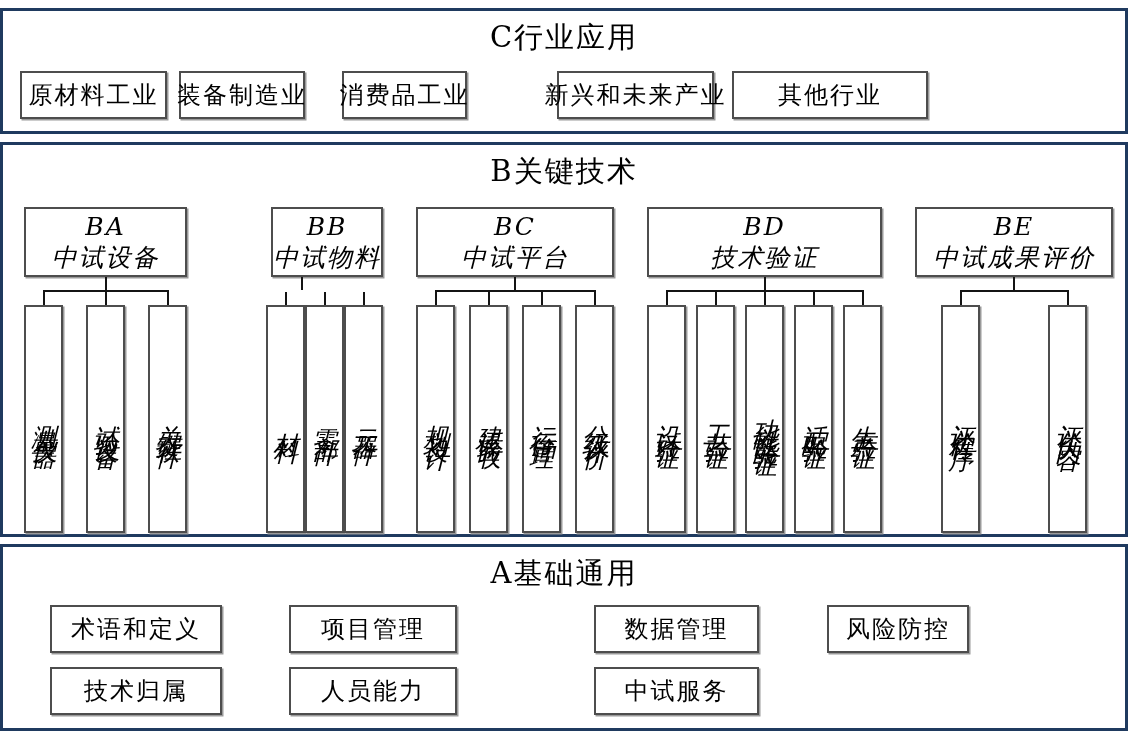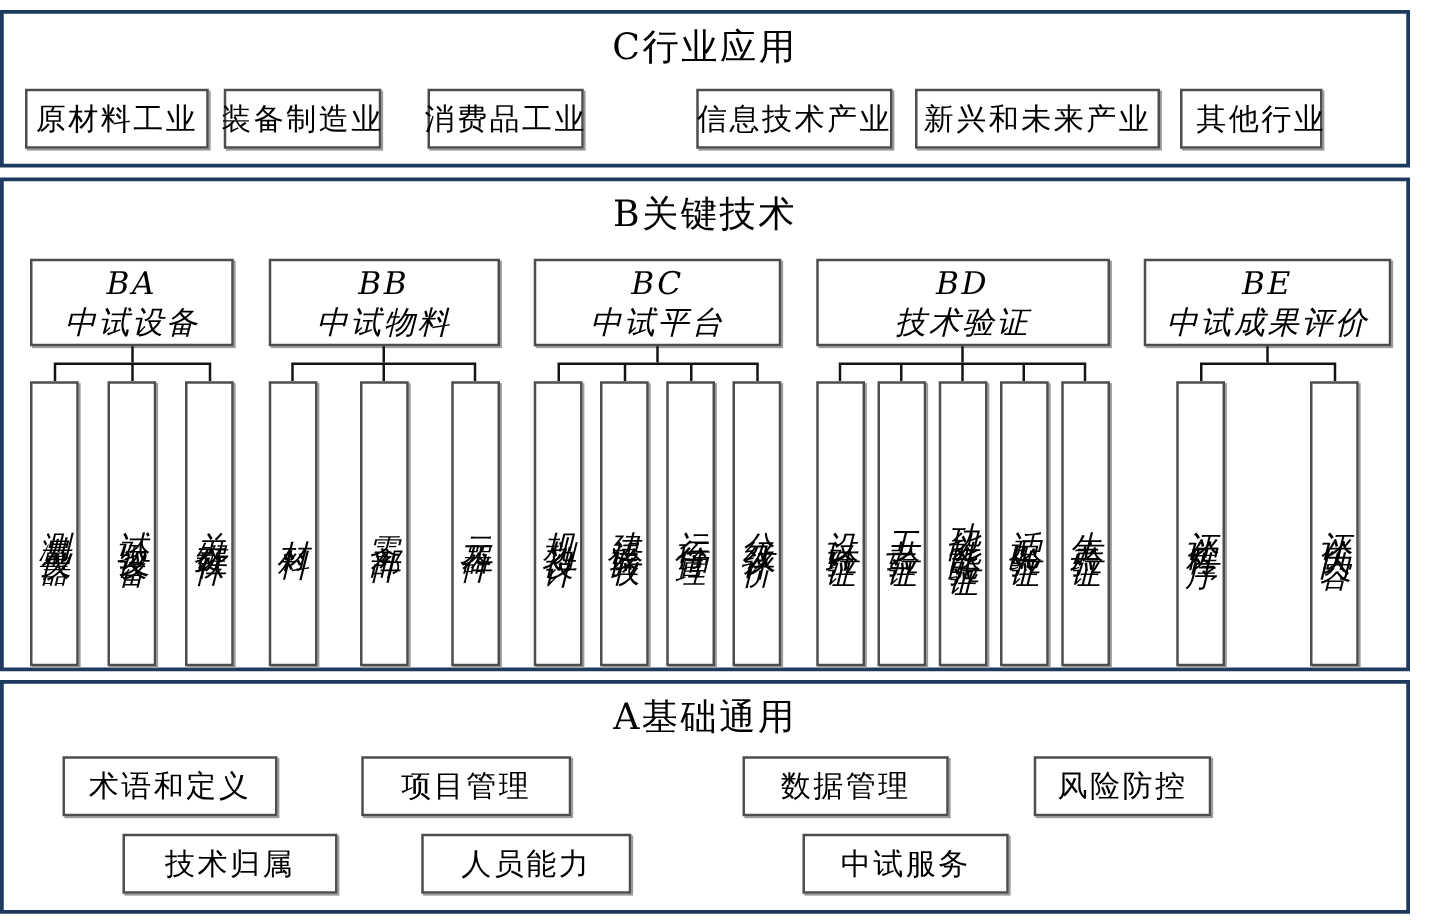--- a/index.html
+++ b/index.html
@@ -49,39 +49,38 @@
   .stub{width:2px;height:13px;background:#141414;}
   .vrow{display:flex;justify-content:space-between;box-sizing:border-box;}
   .vbox{width:39px;height:228px;}
   .vtext{
     writing-mode:vertical-rl;text-orientation:upright;
     font-size:25px;letter-spacing:7px;line-height:35px;white-space:nowrap;
   }
   
   .a-row{display:flex;}
   .a-row-1{margin-top:14px;}
-  .a-row-2{margin-top:14px;padding-left:48px;}
+  .a-row-2{margin-top:14px;}
   .abox{height:48px;font-size:24px;letter-spacing:2px;white-space:nowrap;}
   .abox:nth-child(1){margin-left:47px;width:172px;}
   .abox:nth-child(2){margin-left:67px;width:168px;}
   .abox:nth-child(3){margin-left:137px;width:165px;}
   .abox:nth-child(4){margin-left:68px;width:142px;text-align:center;}
 </style>
 </head>
 <body>
 
 <div class="canvas">
 
   <section class="sec sec-c">
     <div class="sec-title">C行业应用</div>
     <div class="c-row">
         <div class="bx cbox">原材料工业</div>
         <div class="bx cbox">装备制造业</div>
         <div class="bx cbox">消费品工业</div>
-        <div class="bx cbox">信息技术产业</div>
         <div class="bx cbox">新兴和未来产业</div>
         <div class="bx cbox">其他行业</div>
       </div>
   </section>
 
   <section class="sec sec-b">
     <div class="sec-title">B关键技术</div>
     <div class="b-row">
         <div class="group" style="width: 163px;">
           <div class="bx ghead">
@@ -106,21 +105,21 @@
               <span class="vtext">测量仪器</span>
             </div>
             <div class="bx vbox">
               <span class="vtext">试验设备</span>
             </div>
             <div class="bx vbox">
               <span class="vtext">关键软件</span>
             </div>
           </div>
         </div>
-        <div class="group" style="width: 185px;">
+        <div class="group" style="width: 163px; align-items: flex-end;">
           <div class="bx ghead">
             <div class="gcode">BB</div>
             <div class="gname">中试物料</div>
           </div>
           <div class="trunk"></div>
           <div class="bus" style="margin: 0px 18.5px;"></div>
           <div class="stubs" style="padding: 0px;">
             <div class="stub-cell">
               <div class="stub"></div>
             </div>

